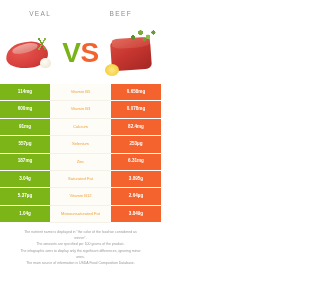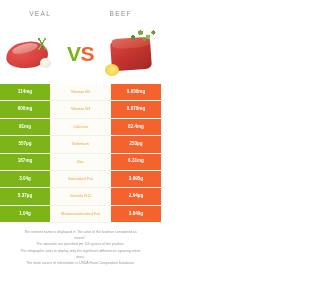--- a/index.html
+++ b/index.html
@@ -21,21 +21,21 @@
     font-weight:400;
   }
 
   
   .hero{
     position:relative;height:62px;
     display:flex;align-items:center;justify-content:space-between;
   }
   .hero .food{width:58px;height:58px;position:relative;}
   .hero .vs{
-    font-size:21px;font-weight:700;letter-spacing:-0.5px;
+    font-size:28px;font-weight:700;letter-spacing:-0.5px;
     line-height:1;
   }
   .vs .v{color:#7ab317;}
   .vs .s{color:#f4632e;}
 
   
   .veal-meat{
     position:absolute;left:6px;top:18px;width:42px;height:26px;
     background:radial-gradient(ellipse at 35% 35%, #e8564f 0%, #d8413d 55%, #b62f2e 100%);
     border-radius:48% 42% 46% 52%/58% 52% 48% 42%;

